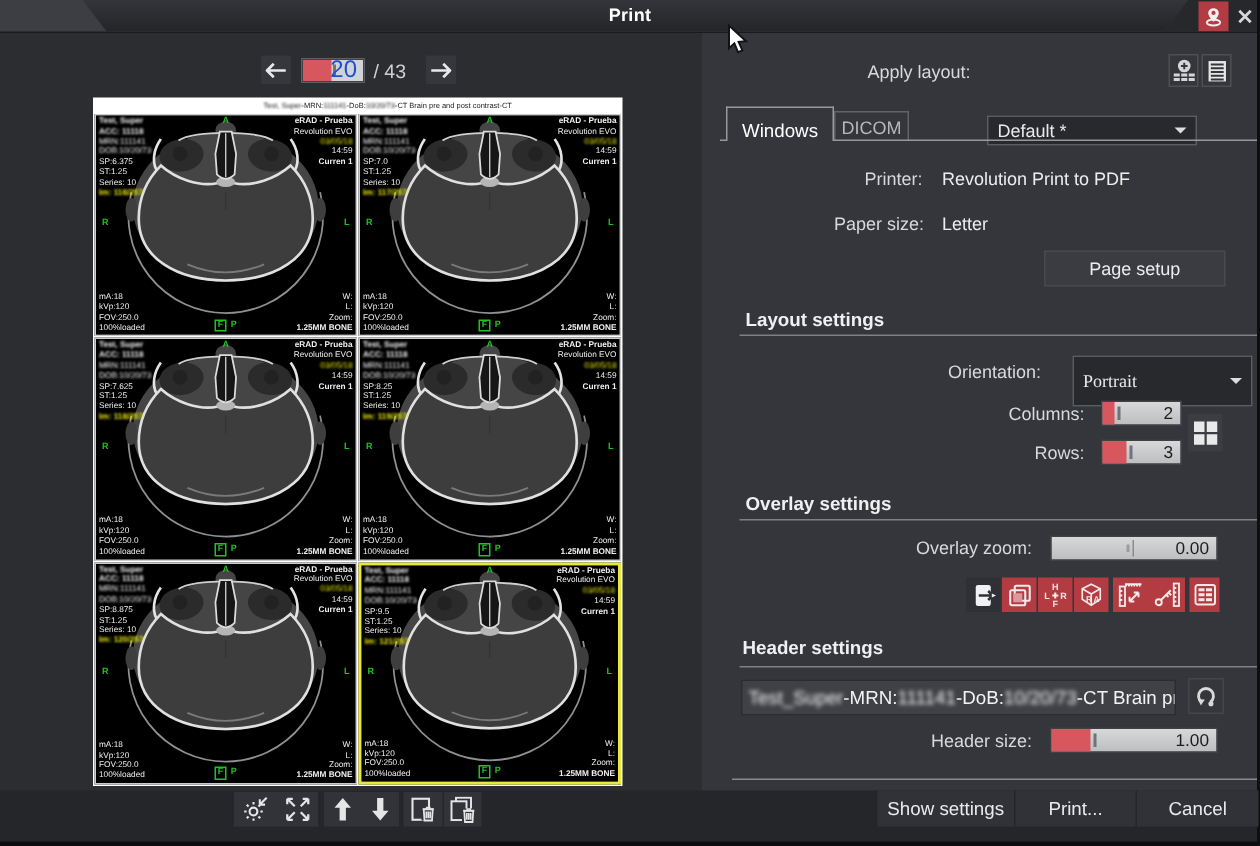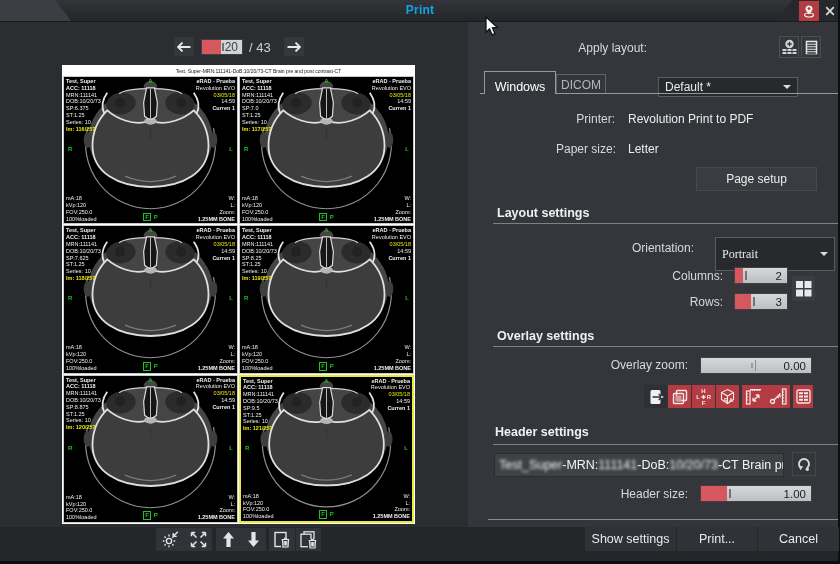--- a/index.html
+++ b/index.html
@@ -10,21 +10,21 @@
   .abs{position:absolute;}
 
   
   #titlebar{left:0;top:0;width:840px;height:22px;background:#3c3e43;}
   #tb-band{left:0;top:0;width:840px;height:21px;
     background:linear-gradient(180deg,#33353a 0%,#2a2c30 55%,#232528 100%);
     clip-path:polygon(55px 0,792px 0,776px 21px,71px 21px);}
   #tb-corner{left:0;top:0;width:840px;height:21px;background:#26282c;
     clip-path:polygon(792px 0,840px 0,840px 21px,776px 21px);}
   #tb-underline{left:0;top:21px;width:840px;height:1px;background:#1a1b1e;}
-  #title-text{left:0;top:3px;width:840px;text-align:center;color:#0ea5e9;
+  #title-text{left:0;top:3px;width:840px;text-align:center;color:#ffffff;
     font-weight:700;font-size:12px;letter-spacing:.2px;}
   #pin-btn{left:799px;top:1px;width:20px;height:20px;background:#b23c42;
     display:flex;align-items:center;justify-content:center;}
   #close-btn{left:822px;top:3px;width:16px;height:16px;display:flex;
     align-items:center;justify-content:center;color:#d6d7d9;font-size:12px;font-weight:700;}
 
   
   #left-area{left:0;top:22px;width:468px;height:505px;background:#2b2d30;}
   #right-area{left:468px;top:22px;width:370px;height:505px;background:#34363b;}
   #footer{left:0;top:527px;width:840px;height:34px;background:#24262a;}
@@ -32,22 +32,22 @@
   #r-edge{left:838px;top:0;width:2px;height:564px;background:#0e0f11;}
 
   
   .navbtn{width:22px;height:21px;background:#35373c;border:1px solid #2a2c2f;
     display:flex;align-items:center;justify-content:center;}
   .navbtn svg{display:block;}
   #page-spinner{left:201px;top:39px;width:42px;height:16px;background:#d2d3d4;
     border:1px solid #3f4144;}
   #page-spinner .fill{position:absolute;left:0;top:0;bottom:0;background:#d6575e;}
   #page-spinner .tick{position:absolute;top:3px;bottom:3px;width:2px;background:#707379;}
-  #page-spinner .val{position:absolute;right:4px;top:0px;color:#404040;
-    font-size:12px;line-height:14px;}
+  #page-spinner .val{position:absolute;right:4px;top:0px;color:#1d4ed8;
+    font-size:16px;line-height:14px;}
   #page-total{left:249px;top:40px;color:#cfd0d2;font-size:13px;}
 
   
   #page{left:62px;top:65px;width:353px;height:459px;background:#ffffff;}
   #page-header{left:20px;top:1px;width:353px;height:10px;text-align:center;
     color:#1a1a1a;font-size:5px;line-height:10px;white-space:nowrap;}
   #grid{left:1px;top:11px;width:351px;height:447px;display:grid;
     grid-template-columns:1fr 1fr;grid-template-rows:1fr 1fr 1fr;gap:1px;}
   .cell{position:relative;background:#000;border:1px solid #c9cacb;overflow:hidden;
     color:#efefef;font-size:5.5px;line-height:6.8px;}

